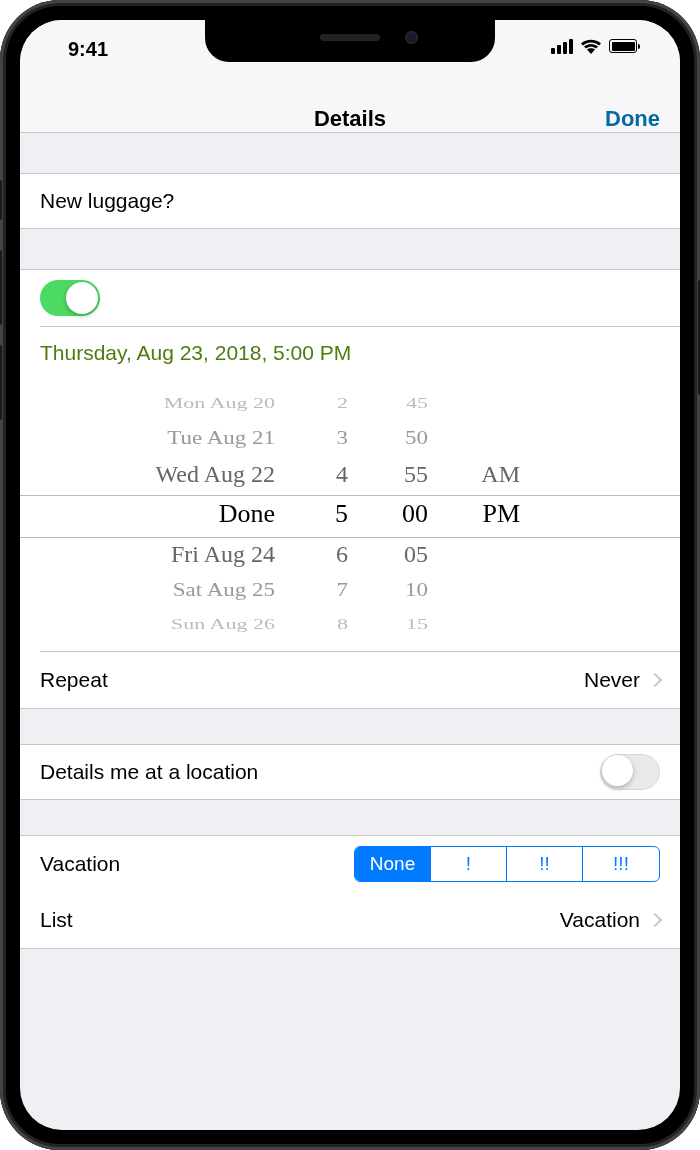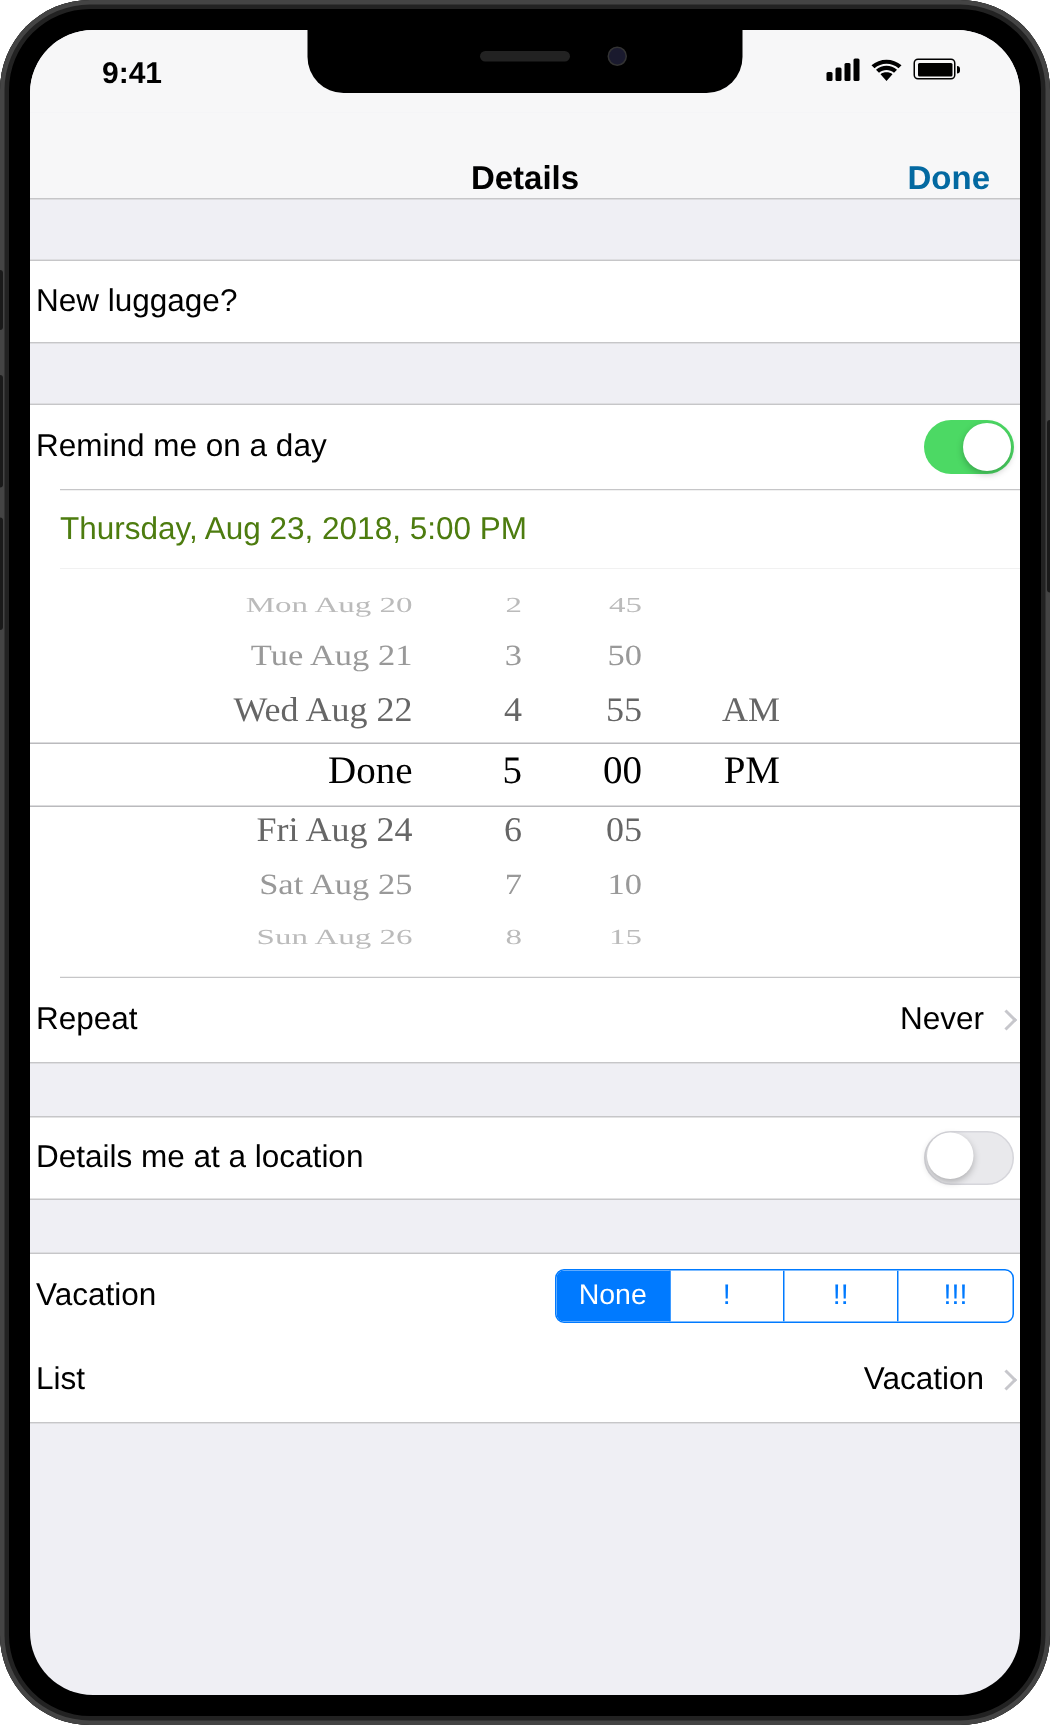--- a/index.html
+++ b/index.html
@@ -116,21 +116,21 @@
       font-weight: 600;
     }
     .content { background: #efeff4; }
     .section-gap { height: 40px; }
     .section-gap-small { height: 35px; }
     .row {
       background: #fff;
       display: flex;
       align-items: center;
       justify-content: space-between;
-      padding: 0 4px;
+      padding: 0 20px;
       min-height: 56px;
       font-size: 21px;
       border-top: 0.5px solid #c6c6c8;
       border-bottom: 0.5px solid #c6c6c8;
     }
     .row-label { color: #000; }
     .row-value { color: #000000; display: flex; align-items: center; gap: 10px; }
     .toggle {
       position: relative;
       width: 60px;
@@ -299,21 +299,20 @@
       <div class="section-gap"></div>
 
       <div class="row">
         <span class="row-label">New luggage?</span>
       </div>
 
       <div class="section-gap"></div>
 
       <div class="date-group">
         <div class="row" style="border:none">
-          <span class="row-label">Remind me on a day</span>
           <div class="toggle on">
             <div class="toggle-knob"></div>
           </div>
         </div>
         <div class="sep"></div>
         <div class="date-row">
           <span>Thursday, Aug 23, 2018, 5:00 PM</span>
         </div>
         <div class="sep"></div>
 

